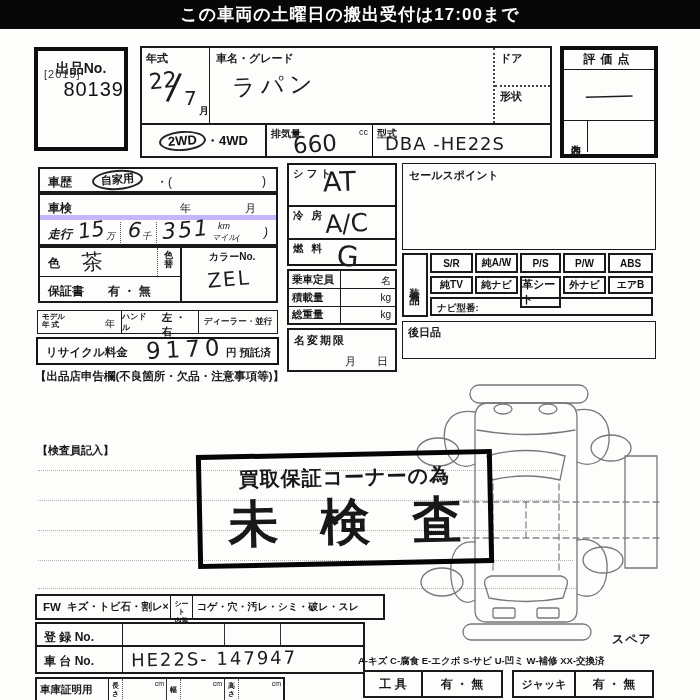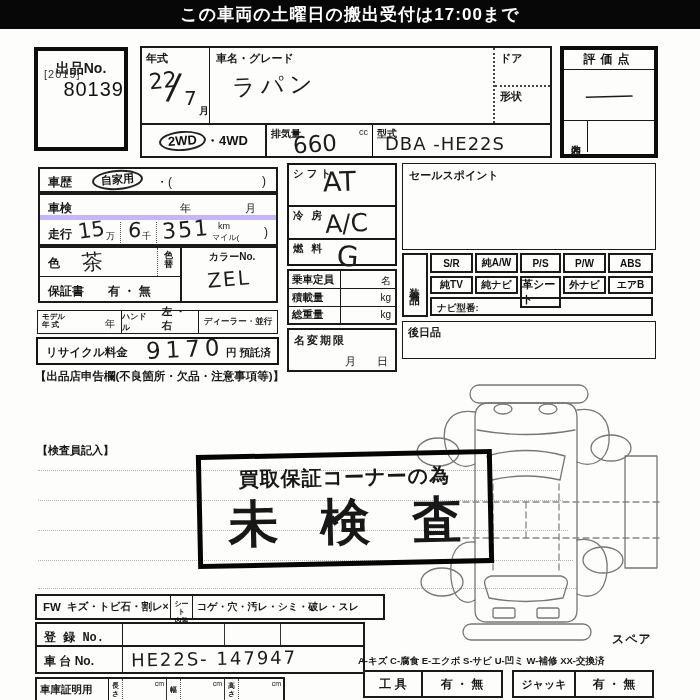--- a/index.html
+++ b/index.html
@@ -95,21 +95,21 @@
     <span class="lbl abs" style="left:116px;top:5px;font-size:12px;font-weight:normal;">・(</span>
     <span class="lbl abs" style="right:10px;top:5px;font-size:12px;font-weight:normal;">)</span>
   </div>
 
   <div class="abs bx2" style="left:38px;top:193px;width:240px;height:53px;">
     <div style="height:25px;border-bottom:5px solid #c4b5fd;position:relative;">
       <span class="lbl abs" style="left:8px;top:5px;font-size:12px;">車検</span>
       <span class="lbl abs" style="left:140px;top:6px;font-size:11px;font-weight:normal;">年</span>
       <span class="lbl abs" style="left:205px;top:6px;font-size:11px;font-weight:normal;">月</span>
     </div>
-    <div style="height:26px;position:relative;">
+    <div style="height:26px;position:relative;font-style:italic;">
       <span class="lbl abs" style="left:8px;top:6px;font-size:12px;">走行</span>
       <span class="hw abs" style="left:38px;top:-2px;font-size:21px;transform:rotate(-8deg);">15</span>
       <span class="lbl abs" style="left:66px;top:10px;font-size:9px;font-weight:normal;">万</span>
       <span class="abs" style="left:80px;top:2px;height:21px;border-left:1px dotted #555;"></span>
       <span class="hw abs" style="left:88px;top:-2px;font-size:21px;transform:rotate(5deg);">6</span>
       <span class="lbl abs" style="left:102px;top:10px;font-size:9px;font-weight:normal;">千</span>
       <span class="abs" style="left:116px;top:2px;height:21px;border-left:1px dotted #555;"></span>
       <span class="hw abs" style="left:122px;top:-3px;font-size:22px;letter-spacing:2px;transform:rotate(-5deg);">351</span>
       <span class="lbl abs" style="left:178px;top:1px;font-size:9px;font-weight:normal;">km</span>
       <span class="lbl abs" style="left:172px;top:12px;font-size:8px;font-weight:normal;">マイル(</span>
@@ -134,21 +134,21 @@
   </div>
 
   <div class="abs bx15" style="left:37px;top:310px;width:241px;height:24px;display:flex;">
     <div style="width:83px;position:relative;">
       <span class="lbl abs" style="left:4px;top:2px;font-size:7.5px;line-height:1.1;">
         <span>モデル</span><br>
         <span>年 式</span>
       </span>
       <span class="lbl abs" style="right:6px;top:6px;font-size:10px;font-weight:normal;">年</span>
     </div>
-    <div style="width:77px;border-left:1px solid #1a1a1a;display:flex;align-items:flex-end;justify-content:center;gap:8px;">
+    <div style="width:77px;border-left:1px solid #1a1a1a;display:flex;align-items:flex-start;justify-content:center;gap:8px;">
       <span class="lbl" style="font-size:8px;">ハンドル</span>
       <span class="lbl" style="font-size:10.5px;">左 ・ 右</span>
     </div>
     <div style="flex:1;border-left:1px solid #1a1a1a;display:flex;align-items:center;justify-content:center;">
       <span class="lbl" style="font-size:8.5px;">ディーラー・並行</span>
     </div>
   </div>
 
   <div class="abs bx25" style="left:36px;top:337px;width:243px;height:28px;">
     <span class="lbl abs" style="left:8px;top:6px;font-size:11.5px;">リサイクル料金</span>
@@ -281,21 +281,21 @@
     </div>
     <div style="width:23px;border-left:1.5px solid #1a1a1a;border-right:1.5px solid #1a1a1a;font-size:7px;font-weight:bold;line-height:1.2;text-align:center;padding-top:4px;">
       <span>シート</span><br>
       <span>内装</span>
     </div>
     <div style="flex:1;display:flex;align-items:center;padding-left:4px;">
       <span class="lbl" style="font-size:10px;">コゲ・穴・汚レ・シミ・破レ・スレ</span>
     </div>
   </div>
 
-  <div class="abs bx2" style="left:35px;top:622px;width:330px;height:25px;font-family:Liberation Mono, monospace;">
+  <div class="abs bx2" style="left:35px;top:622px;width:330px;height:25px;">
     <span class="lbl abs" style="left:7px;top:5px;font-size:12px;">登 録 No.</span>
     <span class="abs" style="left:85px;top:0;height:100%;border-left:1.5px solid #1a1a1a;"></span>
     <span class="abs" style="left:187px;top:0;height:100%;border-left:1px solid #333;"></span>
     <span class="abs" style="left:243px;top:0;height:100%;border-left:1px solid #333;"></span>
   </div>
 
   <div class="abs bx2" style="left:35px;top:647px;width:330px;height:27px;border-top:0;">
     <span class="lbl abs" style="left:7px;top:6px;font-size:12px;">車 台 No.</span>
     <span class="abs" style="left:85px;top:0;height:100%;border-left:1.5px solid #1a1a1a;"></span>
     <span class="hw abs" style="left:94px;top:1px;font-size:18px;letter-spacing:2px;transform:rotate(-1deg);">HE22S- 147947</span>

